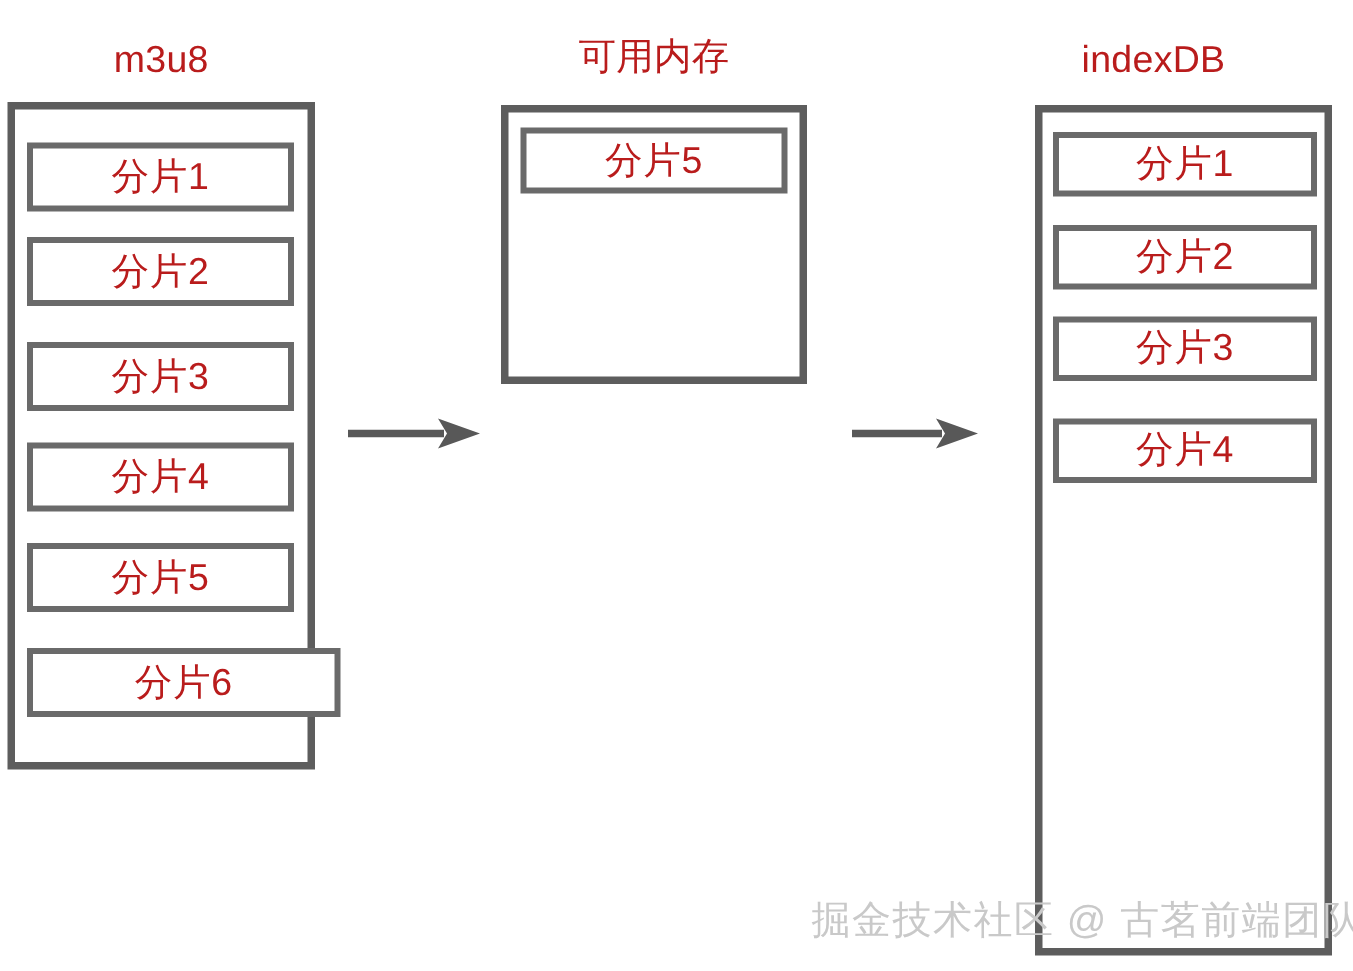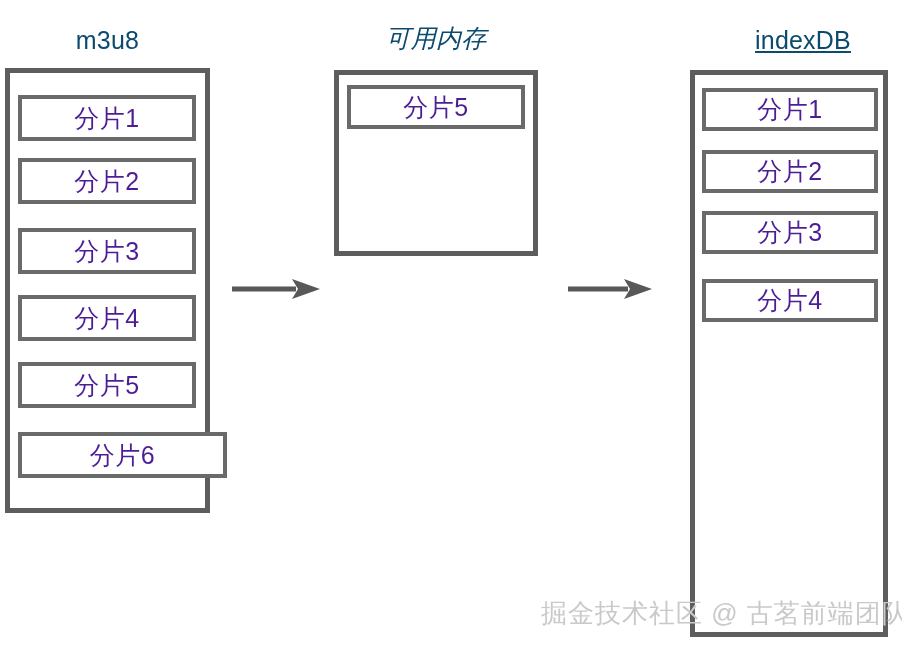--- a/index.html
+++ b/index.html
@@ -19,21 +19,21 @@
     background: #ffffff;
     overflow: hidden;
   }
 
   
   .col-title {
     position: absolute;
     text-align: center;
     font-size: 25px;
     line-height: 30px;
-    color: #0c4a6e;
+    color: #b91c1c;
     letter-spacing: 0.2px;
     white-space: nowrap;
   }
 
   
   .container-box {
     position: absolute;
     box-sizing: border-box;
     border: 5px solid #5d5d5d;
     background: #ffffff;
@@ -43,21 +43,21 @@
   .chunk {
     position: absolute;
     box-sizing: border-box;
     border: 4px solid #6a6a6a;
     background: #ffffff;
     display: flex;
     align-items: center;
     justify-content: center;
     font-size: 25px;
     line-height: 1;
-    color: #4c1d95;
+    color: #b91c1c;
     letter-spacing: 0.5px;
     white-space: nowrap;
   }
 
   
   .arrow {
     position: absolute;
     height: 26px;
     display: block;
   }
@@ -87,32 +87,32 @@
   <div class="chunk" style="left:18px; top:228px; width:178px; height:46px;">分片3</div>
   <div class="chunk" style="left:18px; top:295px; width:178px; height:46px;">分片4</div>
   <div class="chunk" style="left:18px; top:362px; width:178px; height:46px;">分片5</div>
   <div class="chunk" style="left:18px; top:432px; width:209px; height:46px;">分片6</div>
 
   <svg class="arrow" style="left:230px; top:276px; width:92px; height:26px;" viewBox="0 0 92 26" xmlns="http://www.w3.org/2000/svg">
     <line x1="2" y1="13" x2="66" y2="13" stroke="#585858" stroke-width="5"></line>
     <polygon points="62,3 90,13 62,23 68,13" fill="#585858"></polygon>
   </svg>
 
-  <div class="col-title" style="left:334px; top:23px; width:204px;font-style:italic;">可用内存</div>
+  <div class="col-title" style="left:334px; top:23px; width:204px;">可用内存</div>
 
   <div class="container-box" style="left:334px; top:70px; width:204px; height:186px;"></div>
 
   <div class="chunk" style="left:347px; top:85px; width:178px; height:44px;">分片5</div>
 
   <svg class="arrow" style="left:566px; top:276px; width:88px; height:26px;" viewBox="0 0 88 26" xmlns="http://www.w3.org/2000/svg">
     <line x1="2" y1="13" x2="62" y2="13" stroke="#585858" stroke-width="5"></line>
     <polygon points="58,3 86,13 58,23 64,13" fill="#585858"></polygon>
   </svg>
 
-  <div class="col-title" style="left:704px; top:25px; width:198px;text-decoration:underline;">indexDB</div>
+  <div class="col-title" style="left:670px; top:25px; width:198px;">indexDB</div>
 
   <div class="container-box" style="left:690px; top:70px; width:198px; height:567px;"></div>
 
   <div class="chunk" style="left:702px; top:88px; width:176px; height:43px;">分片1</div>
   <div class="chunk" style="left:702px; top:150px; width:176px; height:43px;">分片2</div>
   <div class="chunk" style="left:702px; top:211px; width:176px; height:43px;">分片3</div>
   <div class="chunk" style="left:702px; top:279px; width:176px; height:43px;">分片4</div>
 
   <div class="watermark" style="left:541px; top:598px;">掘金技术社区 @ 古茗前端团队</div>
 

